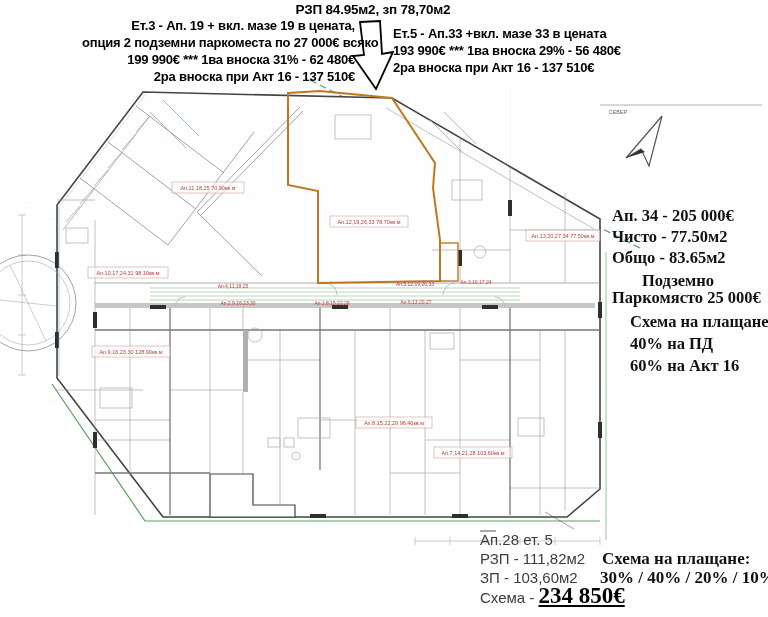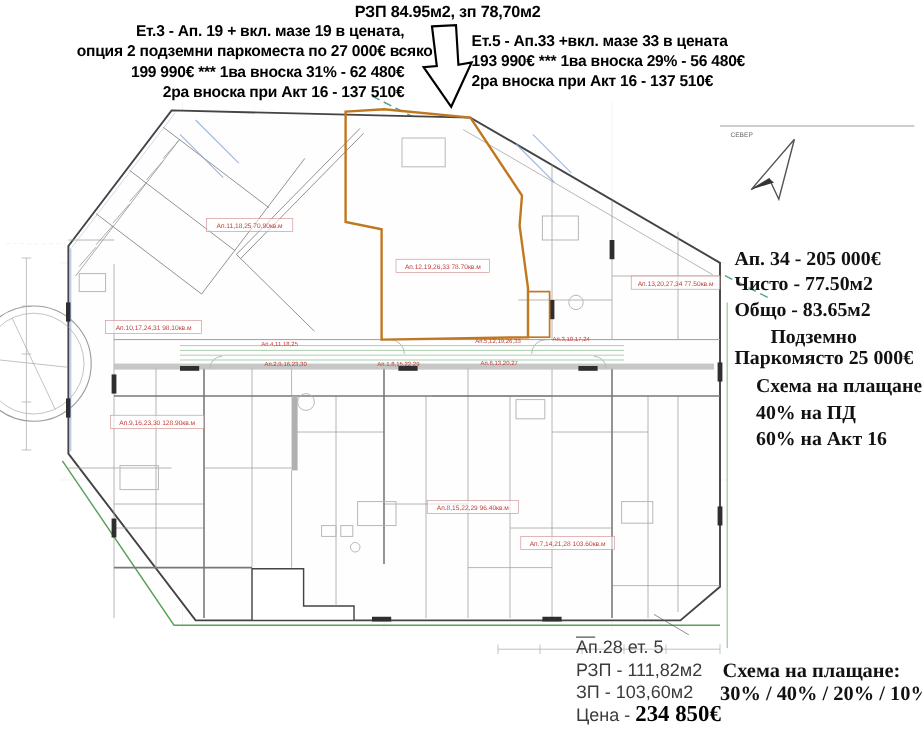--- a/index.html
+++ b/index.html
@@ -3,26 +3,26 @@
 <meta charset="utf-8">
 <style>
   html,body{margin:0;padding:0;}
   body{background:#ffffff;width:768px;height:617px;position:relative;overflow:hidden;
        font-family:"Liberation Sans",sans-serif;}
   .stage{position:absolute;left:0;top:0;width:768px;height:617px;padding-left:37px;}
   svg.plan{position:absolute;left:0;top:0;}
   .txt{position:absolute;white-space:nowrap;}
   .hdr{font-weight:bold;color:#000;font-size:13px;line-height:17px;letter-spacing:-0.2px;}
   .hdr-title{left:258px;top:1px;width:230px;text-align:center;font-size:13.5px;}
-  .hdr-left{left:64px;top:17px;width:273px;text-align:right;}
+  .hdr-left{left:82px;top:17px;width:273px;text-align:right;}
   .hdr-right{left:393px;top:25px;width:248px;text-align:left;}
   .serifb{font-family:"Liberation Serif",serif;font-weight:bold;color:#121212;}
   .rp{left:612px;font-size:16.5px;line-height:20px;}
   .bl{left:480px;color:#3c3c3c;font-size:15px;line-height:19px;}
-  .price-val{font-family:"Liberation Serif",serif;font-weight:bold;color:#000;font-size:19px;}
+  .price-val{font-family:"Liberation Serif",serif;font-weight:bold;color:#000;font-size:23px;text-decoration:underline;}
   .br{font-size:17px;line-height:19px;}
 </style>
 </head>
 <body>
 
 <div class="stage">
 
 <svg class="plan" width="768" height="617" viewBox="0 0 768 617">
 
   <g stroke="#cccccc" stroke-width="0.4" opacity="0.5">
@@ -272,18 +272,18 @@
 <div class="txt serifb rp" style="top:248px;">Общо - 83.65м2</div>
 <div class="txt serifb rp" style="top:271px;margin-left:30px;">Подземно</div>
 <div class="txt serifb rp" style="top:288px;">Паркомясто 25 000€</div>
 <div class="txt serifb rp" style="top:312px;margin-left:18px;">Схема на плащане:</div>
 <div class="txt serifb rp" style="top:334px;margin-left:18px;">40% на ПД</div>
 <div class="txt serifb rp" style="top:356px;margin-left:18px;">60% на Акт 16</div>
 
 <div class="txt bl" style="top:530px;">Ап.28 ет. 5</div>
 <div class="txt bl" style="top:549px;">РЗП - 111,82м2</div>
 <div class="txt bl" style="top:568px;">ЗП - 103,60м2</div>
-<div class="txt bl" style="top:586px;"><span>Цена - </span><span class="price-val">234 850€</span></div>
+<div class="txt bl" style="top:586px;"><span>Схема - </span><span class="price-val">234 850€</span></div>
 
 <div class="txt serifb br" style="left:602px;top:549px;">Схема на плащане:</div>
 <div class="txt serifb br" style="left:600px;top:568px;">30% / 40% / 20% / 10%</div>
 
 </div>
 
 </body></html>

